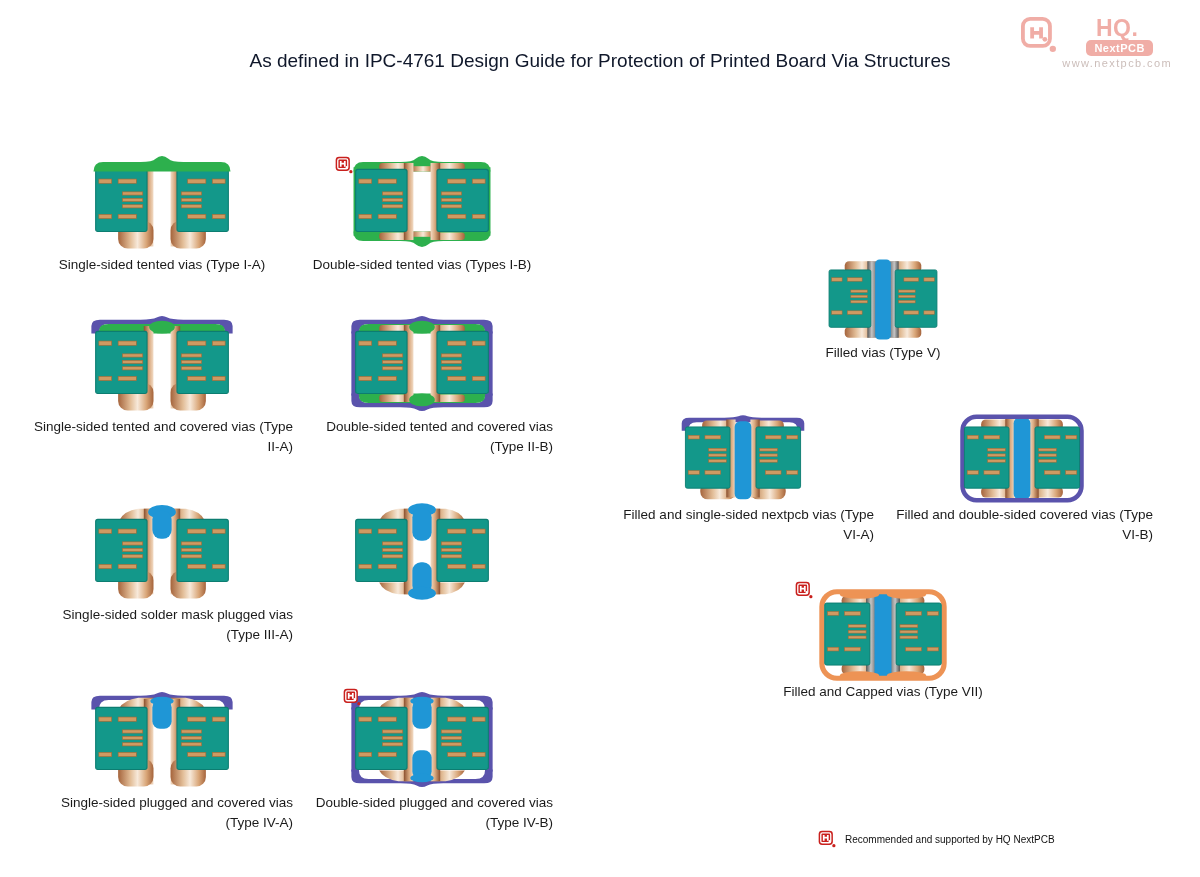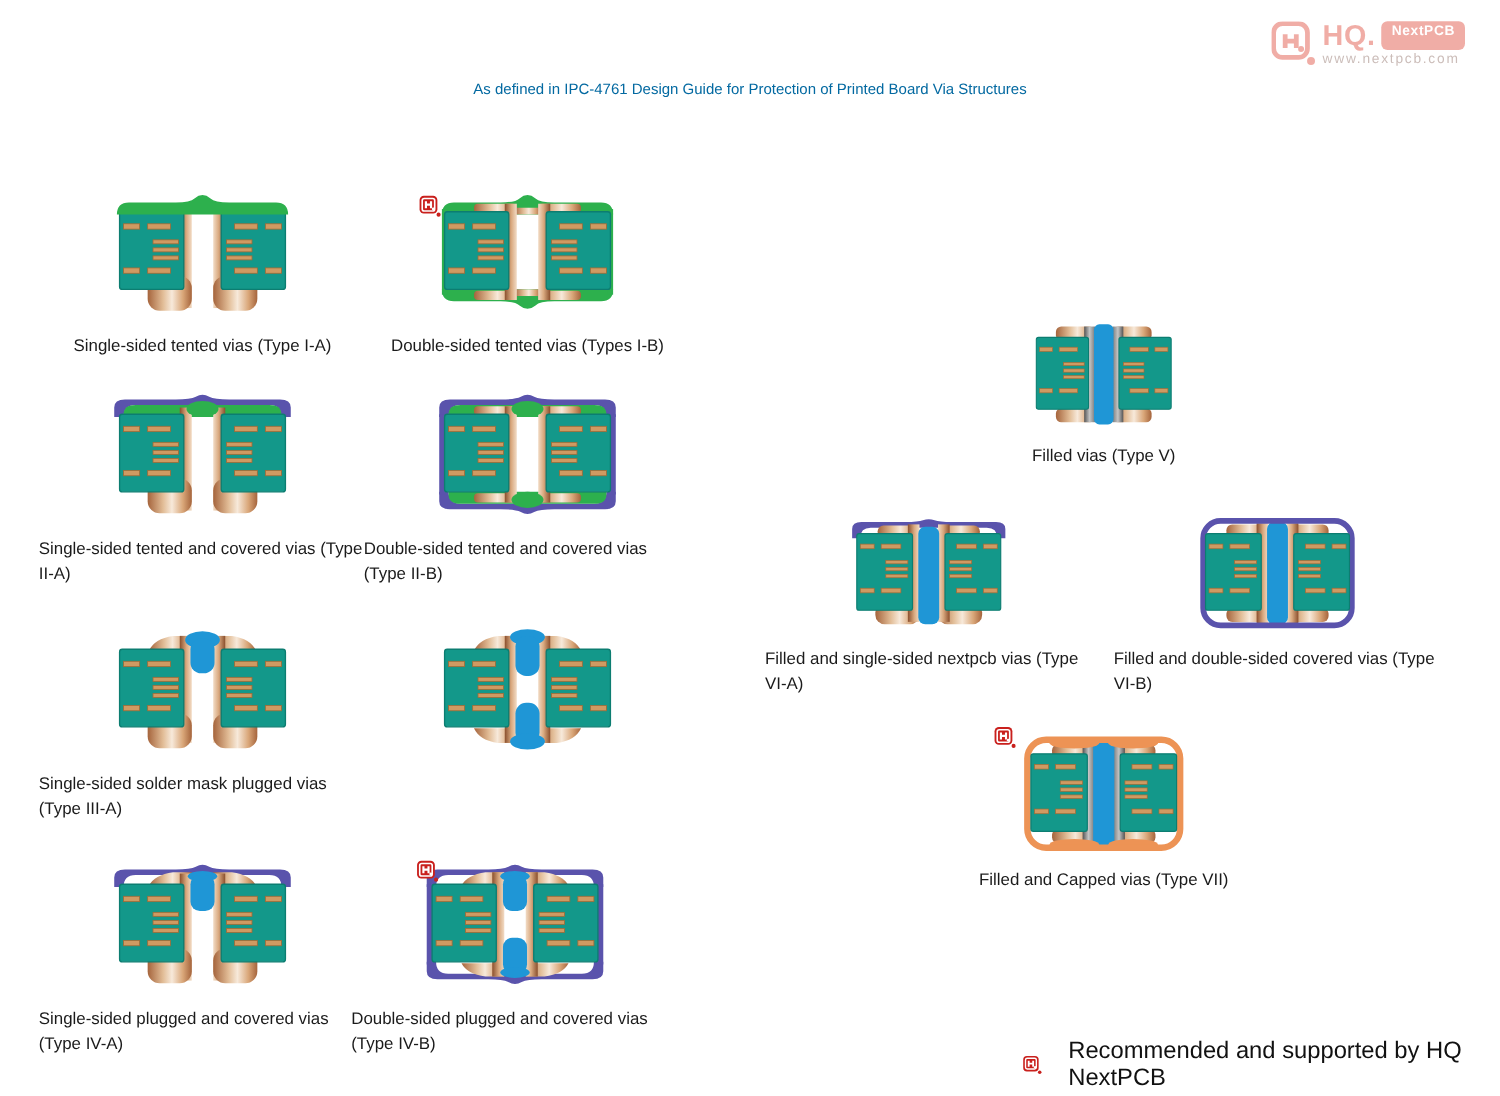--- a/index.html
+++ b/index.html
@@ -2,35 +2,35 @@
 <html style="--teal: #13988a; --teal-edge: #0c7d71; --copper: #cf9a62; --green: #2db04d; --purple: #5a53ac; --blue: #1f96d6; --orange: #ed9355; --brand-red: #c9201d; --logo-pink: #f0a9a2;"><head>
 <meta charset="utf-8">
 <style>
   html,body{margin:0;padding:0;}
   body{
     width:1200px;height:877px;background:#ffffff;position:relative;overflow:hidden;
     font-family:"Liberation Sans", sans-serif;color:#1b1b1b;
   }
   .header{position:absolute;top:40px;left:0;width:100%;text-align:center;}
   .title{font-size:26px;font-weight:bold;color:#111;margin:0;letter-spacing:0.2px;}
-  .subtitle{font-size:12px;color:#0369a1;margin-top:24px;}
+  .subtitle{font-size:19px;color:#0f172a;margin-top:10px;}
   .logo{position:absolute;top:17px;right:28px;display:flex;align-items:flex-start;gap:6px;opacity:0.95;}
   .logo-icon{width:35px;height:35px;}
   .logo-right{display:flex;flex-direction:column;}
-  .logo-row{display:flex;}
+  .logo-row{display:flex;align-items:center;flex-direction:column;}
   .logo-hq{font-size:23px;font-weight:bold;color:var(--logo-pink);letter-spacing:0.5px;line-height:1;}
   .logo-badge{background:var(--logo-pink);color:#fff;font-size:11px;font-weight:bold;
     padding:2px 8px;border-radius:5px;margin-left:5px;letter-spacing:0.5px;}
   .logo-url{font-size:11px;color:#c9bab6;letter-spacing:1.4px;margin-top:1px;}
   .cell{position:absolute;width:280px;display:flex;flex-direction:column;align-items:center;}
-  .lbl{margin-top:12px;font-size:13.5px;line-height:1.45;text-align:left;max-width:262px;color:#1b1b1b;}
+  .lbl{font-size:13.5px;line-height:1.45;text-align:right;max-width:262px;color:#1b1b1b;}
   .figsvg{display:block;}
   .hq{width:18px;height:18px;}
   .mark{position:absolute;width:18px;height:18px;}
-  .footer{position:absolute;left:818px;top:830px;display:flex;align-items:center;gap:21px;font-size:19px;color:#111;}
+  .footer{position:absolute;left:818px;top:830px;display:flex;align-items:center;gap:9px;font-size:10px;color:#111;}
 </style>
 <title>PCB Via Protection Types</title></head>
 <body>
 
 <svg width="0" height="0" style="position:absolute" aria-hidden="true">
   <defs>
     <linearGradient id="cu" x1="0" y1="0" x2="1" y2="0">
       <stop offset="0" stop-color="#a5643c"></stop>
         <stop offset="0.35" stop-color="#e2bd97"></stop>
       <stop offset="0.55" stop-color="#f7e9da"></stop>
@@ -247,21 +247,21 @@
       <rect x="78" y="12" width="9" height="80" fill="url(#cuwR)"></rect>
     <rect x="29" y="68" width="33" height="26" rx="9" fill="url(#cu)"></rect>
       <rect x="78" y="68" width="33" height="26" rx="9" fill="url(#cu)"></rect>
     <use href="#blocksA"></use>
     <ellipse cx="70" cy="14" rx="11" ry="4" fill="var(--blue)"></ellipse>
     <rect x="61" y="13" width="18" height="27" rx="7" fill="var(--blue)"></rect>
   </svg>
   <div class="lbl">Single-sided plugged and covered vias (Type IV-A)</div>
 </div>
 
-<div class="cell" style="left:272px;top:686px">
+<div class="cell" style="left:282px;top:686px">
   <svg class="mark" style="left:61px;top:2px">
       <use href="#hqsym"></use>
     </svg>
   <svg class="figsvg" width="150" height="107" viewBox="0 0 140 100">
     <path d="M4,22 L4,15 Q4,9 12,9 L50,9 Q61,9 65,7 Q70,4 75,7 Q79,9 90,9 L128,9 Q136,9 136,15 L136,22 L129,22 Q129,13 120,13 L20,13 Q11,13 11,22 Z" fill="var(--purple)"></path>
     <path d="M4,78 L4,85 Q4,91 12,91 L50,91 Q61,91 65,93 Q70,96 75,93 Q79,91 90,91 L128,91 Q136,91 136,85 L136,78 L129,78 Q129,87 120,87 L20,87 Q11,87 11,78 Z" fill="var(--purple)"></path>
     <rect x="4" y="20" width="5" height="60" fill="var(--purple)"></rect>
       <rect x="131" y="20" width="5" height="60" fill="var(--purple)"></rect>
     <path d="M30,21 Q34,13 48,11 L62,11 L62,21 Z" fill="url(#cu)"></path>
       <path d="M110,21 Q106,13 92,11 L78,11 L78,21 Z" fill="url(#cu)"></path>

